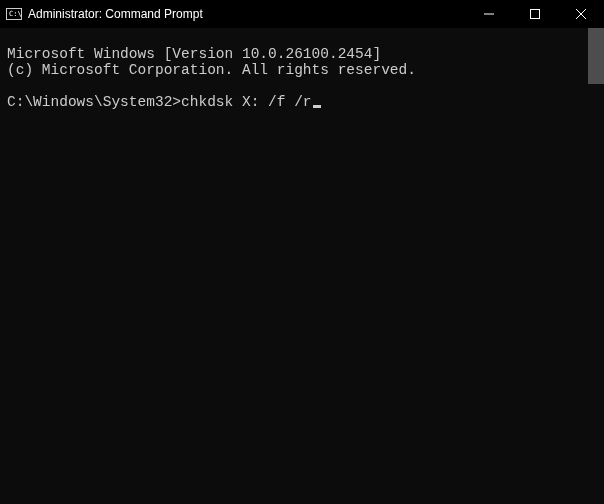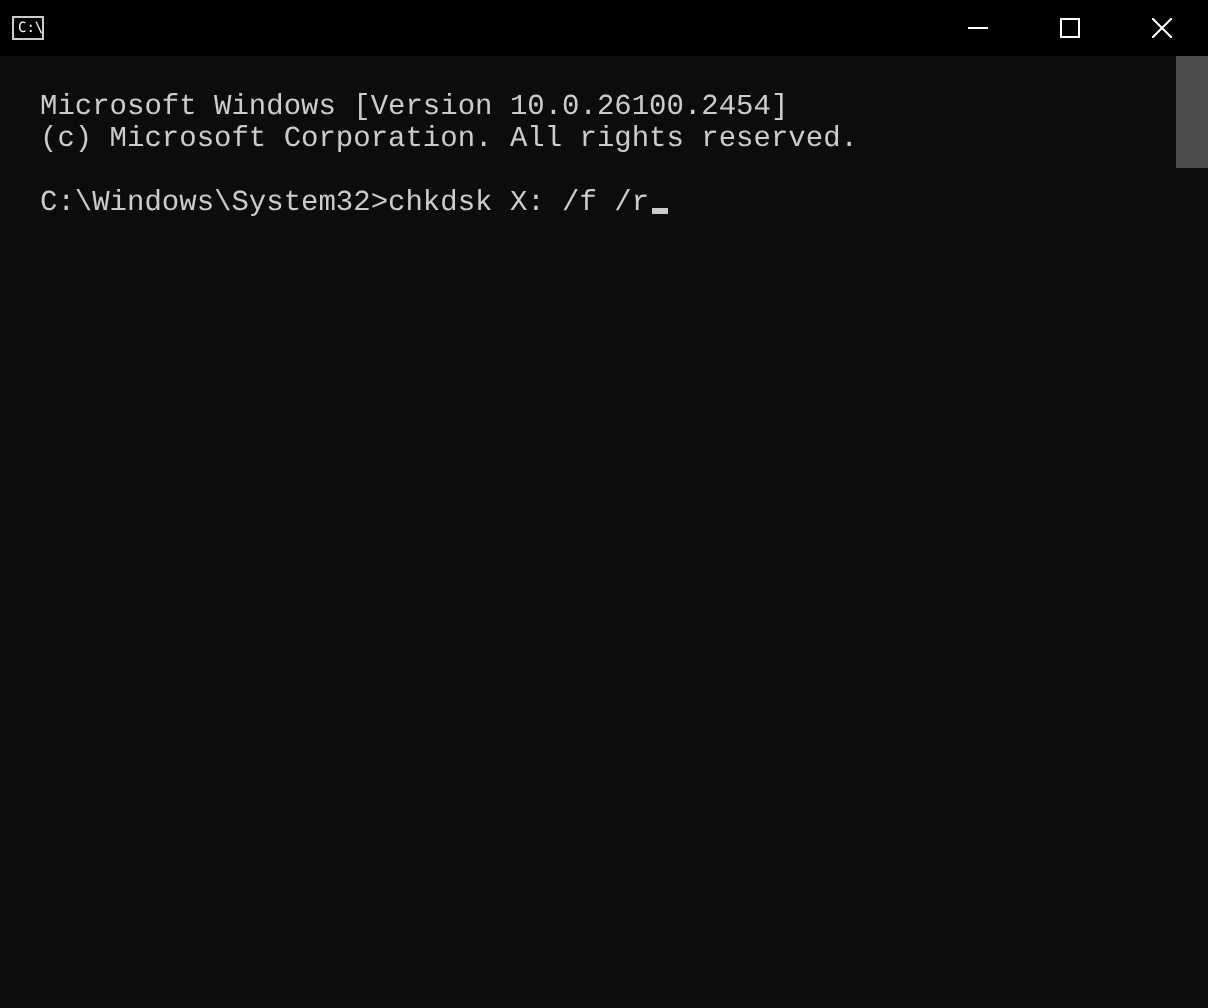--- a/index.html
+++ b/index.html
@@ -55,21 +55,21 @@
     color: #ffffff;
   }
   .win-btn svg { display: block; }
   .terminal-body {
     flex: 1 1 auto;
     position: relative;
     background: #0c0c0c;
     color: #cccccc;
     font-size: 14.5px;
     line-height: 16px;
-    padding: 2px 0 0 20px;
+    padding: 2px 0 0 7px;
     white-space: pre;
     overflow: hidden;
   }
   .term-line {
     white-space: pre;
   }
   .prompt-line {
     display: inline;
   }
   .cursor {
@@ -98,20 +98,21 @@
 
 <div class="window">
 
   <div class="titlebar">
     <div class="titlebar-icon">
       <svg width="16" height="16" viewBox="0 0 16 16">
         <rect x="0.5" y="2.5" width="15" height="11" fill="#000" stroke="#ccc" stroke-width="1"></rect>
         <text x="3" y="10" font-family="Consolas,monospace" font-size="7" fill="#fff">C:\</text>
       </svg>
     </div>
+    <div class="titlebar-title">Administrator: Command Prompt</div>
     <div class="titlebar-spacer"></div>
     <div class="window-controls">
       <div class="win-btn">
         <svg width="10" height="10" viewBox="0 0 10 10">
             <line x1="0" y1="5" x2="10" y2="5" stroke="#fff" stroke-width="1"></line>
           </svg>
       </div>
       <div class="win-btn">
         <svg width="10" height="10" viewBox="0 0 10 10">
             <rect x="0.5" y="0.5" width="9" height="9" fill="none" stroke="#fff" stroke-width="1"></rect>

